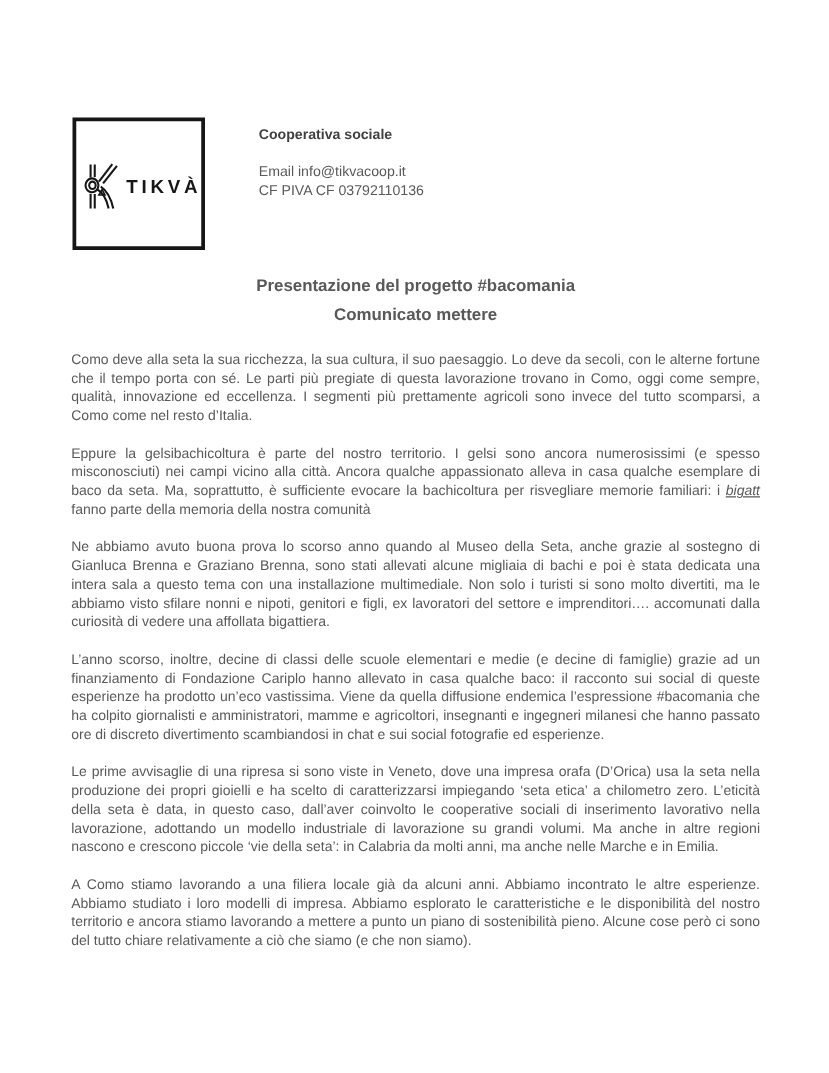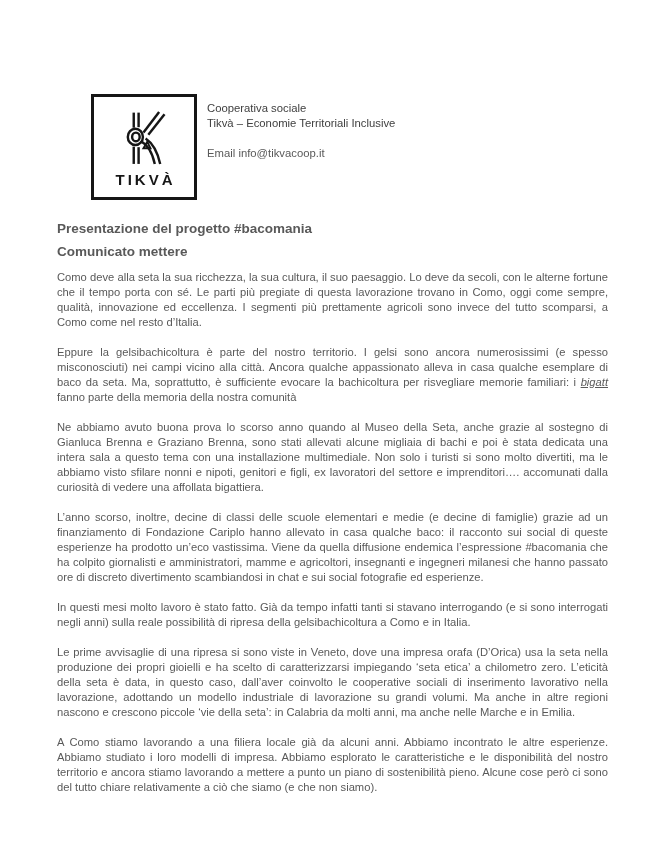--- a/index.html
+++ b/index.html
@@ -12,28 +12,28 @@
     width: 663px;
     height: 858px;
     background: #ffffff;
     font-family: "Liberation Sans", "DejaVu Sans", sans-serif;
     overflow: hidden;
   }
 
   
   .logo-box {
     position: absolute;
-    left: 91px;
+    left: 58px;
     top: 94px;
     width: 106px;
     height: 106px;
     border: 3px solid #161616;
     box-sizing: border-box;
     display: flex;
-    flex-direction: column;
+    flex-direction: row;
     align-items: center;
     justify-content: center;
   }
   .logo-mark {
     width: 54px;
     height: 56px;
     margin-top: 4px;
   }
   .logo-wordmark {
     margin-top: 5px;
@@ -46,52 +46,53 @@
 
   .org-info {
     position: absolute;
     left: 207px;
     top: 101px;
     font-size: 11.3px;
     line-height: 15px;
     color: #595959;
   }
   .org-info .org-bold {
-    font-weight: normal;
+    font-weight: bold;
     color: #404040;
   }
   .org-info .spacer-line {
     height: 15px;
   }
 
   
   .doc-title {
     position: absolute;
     left: 57px;
     top: 217px;
     width: 551px;
+    text-align: center;
     color: #595959;
     font-weight: bold;
     font-size: 13.5px;
     line-height: 23px;
   }
 
   
   .doc-body {
     position: absolute;
     left: 57px;
     top: 270px;
     width: 551px;
     color: #595959;
     font-size: 11.2px;
     line-height: 15px;
     text-align: justify;
   }
   .doc-body p {
-    margin: 0 0 15px 0;
+    margin: 11px 0 15px 0;
   }
   .doc-body em {
     font-style: italic;
     text-decoration: underline;
   }
 </style>
 </head>
 <body>
 
 <div class="page">
@@ -114,33 +115,32 @@
       <path d="M44,56 C58,63 66,80 70,98"></path>
       <path d="M53,51 C68,61 76,80 80,98"></path>
 
       <path d="M56,57 L62,69 L49,69 Z" stroke-width="3.5"></path>
     </svg>
     <div class="logo-wordmark">TIKVÀ</div>
   </div>
 
   <div class="org-info">
     <div class="org-bold">Cooperativa sociale</div>
-    <div class="org-bold">Tikvà – Economie Territoriali Inclusive</div>
     <div class="spacer-line"></div>
     <div>Email info@tikvacoop.it</div>
+    <div>CF PIVA CF 03792110136</div>
   </div>
 
   <div class="doc-title">
     <div>Presentazione del progetto #bacomania</div>
     <div>Comunicato mettere</div>
   </div>
 
   <div class="doc-body">
       <p><span>Como deve alla seta la sua ricchezza, la sua cultura, il suo paesaggio. Lo deve da secoli, con le alterne fortune che il tempo porta con sé. Le parti più pregiate di questa lavorazione trovano in Como, oggi come sempre, qualità, innovazione ed eccellenza. I segmenti più prettamente agricoli sono invece del tutto scomparsi, a Como come nel resto d’Italia.</span></p>
       <p><span>Eppure la gelsibachicoltura è parte del nostro territorio. I gelsi sono ancora numerosissimi (e spesso misconosciuti) nei campi vicino alla città. Ancora qualche appassionato alleva in casa qualche esemplare di baco da seta. Ma, soprattutto, è sufficiente evocare la bachicoltura per risvegliare memorie familiari: i </span><em>bigatt</em><span> fanno parte della memoria della nostra comunità</span></p>
       <p><span>Ne abbiamo avuto buona prova lo scorso anno quando al Museo della Seta, anche grazie al sostegno di Gianluca Brenna e Graziano Brenna, sono stati allevati alcune migliaia di bachi e poi è stata dedicata una intera sala a questo tema con una installazione multimediale. Non solo i turisti si sono molto divertiti, ma le abbiamo visto sfilare nonni e nipoti, genitori e figli, ex lavoratori del settore e imprenditori…. accomunati dalla curiosità di vedere una affollata bigattiera.</span></p>
       <p><span>L’anno scorso, inoltre, decine di classi delle scuole elementari e medie (e decine di famiglie) grazie ad un finanziamento di Fondazione Cariplo hanno allevato in casa qualche baco: il racconto sui social di queste esperienze ha prodotto un’eco vastissima. Viene da quella diffusione endemica l’espressione #bacomania che ha colpito giornalisti e amministratori, mamme e agricoltori, insegnanti e ingegneri milanesi che hanno passato ore di discreto divertimento scambiandosi in chat e sui social fotografie ed esperienze.</span></p>
-      <p><span>In questi mesi molto lavoro è stato fatto. Già da tempo infatti tanti si stavano interrogando (e si sono interrogati negli anni) sulla reale possibilità di ripresa della gelsibachicoltura a Como e in Italia.</span></p>
       <p><span>Le prime avvisaglie di una ripresa si sono viste in Veneto, dove una impresa orafa (D’Orica) usa la seta nella produzione dei propri gioielli e ha scelto di caratterizzarsi impiegando ‘seta etica’ a chilometro zero. L’eticità della seta è data, in questo caso, dall’aver coinvolto le cooperative sociali di inserimento lavorativo nella lavorazione, adottando un modello industriale di lavorazione su grandi volumi. Ma anche in altre regioni nascono e crescono piccole ‘vie della seta’: in Calabria da molti anni, ma anche nelle Marche e in Emilia.</span></p>
       <p><span>A Como stiamo lavorando a una filiera locale già da alcuni anni. Abbiamo incontrato le altre esperienze. Abbiamo studiato i loro modelli di impresa. Abbiamo esplorato le caratteristiche e le disponibilità del nostro territorio e ancora stiamo lavorando a mettere a punto un piano di sostenibilità pieno. Alcune cose però ci sono del tutto chiare relativamente a ciò che siamo (e che non siamo).</span></p>
     </div>
 
 </div>
 
 </body></html>

